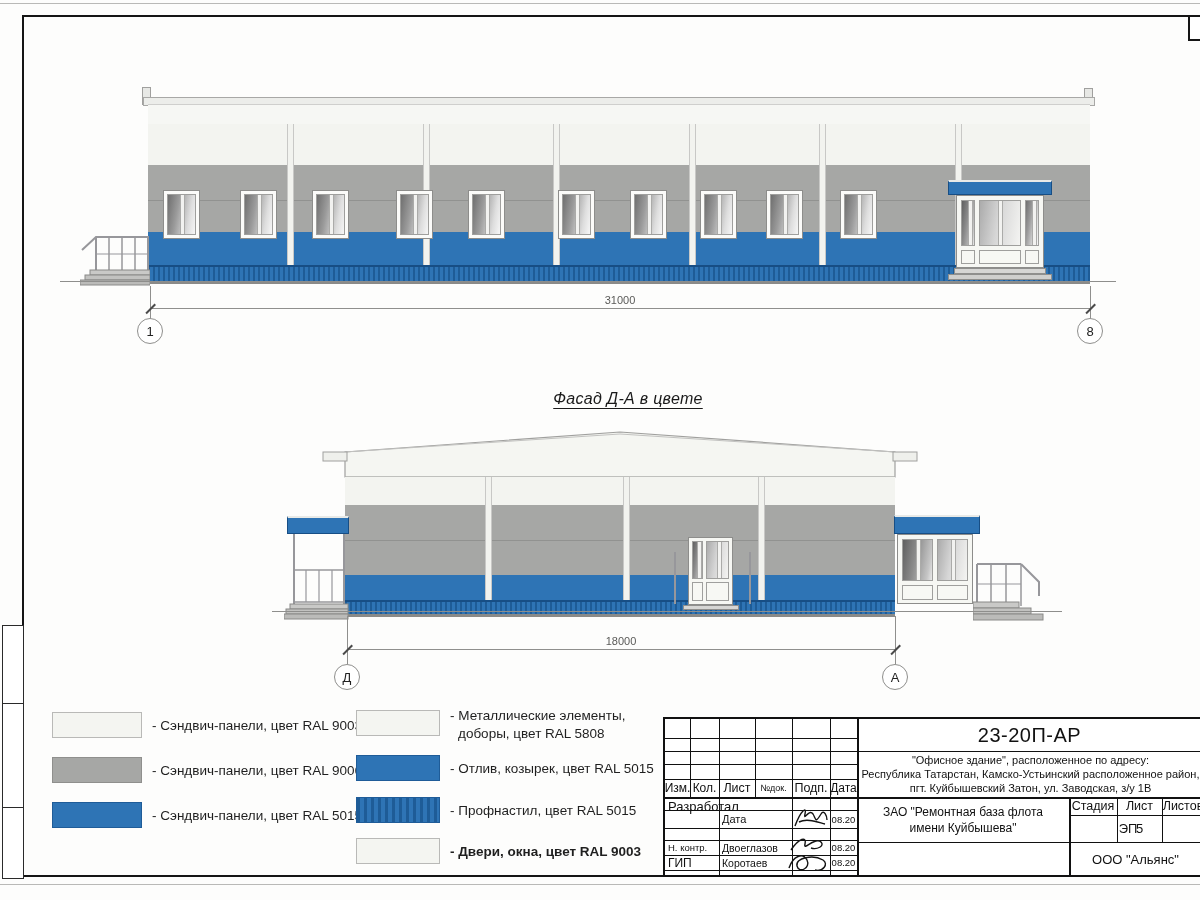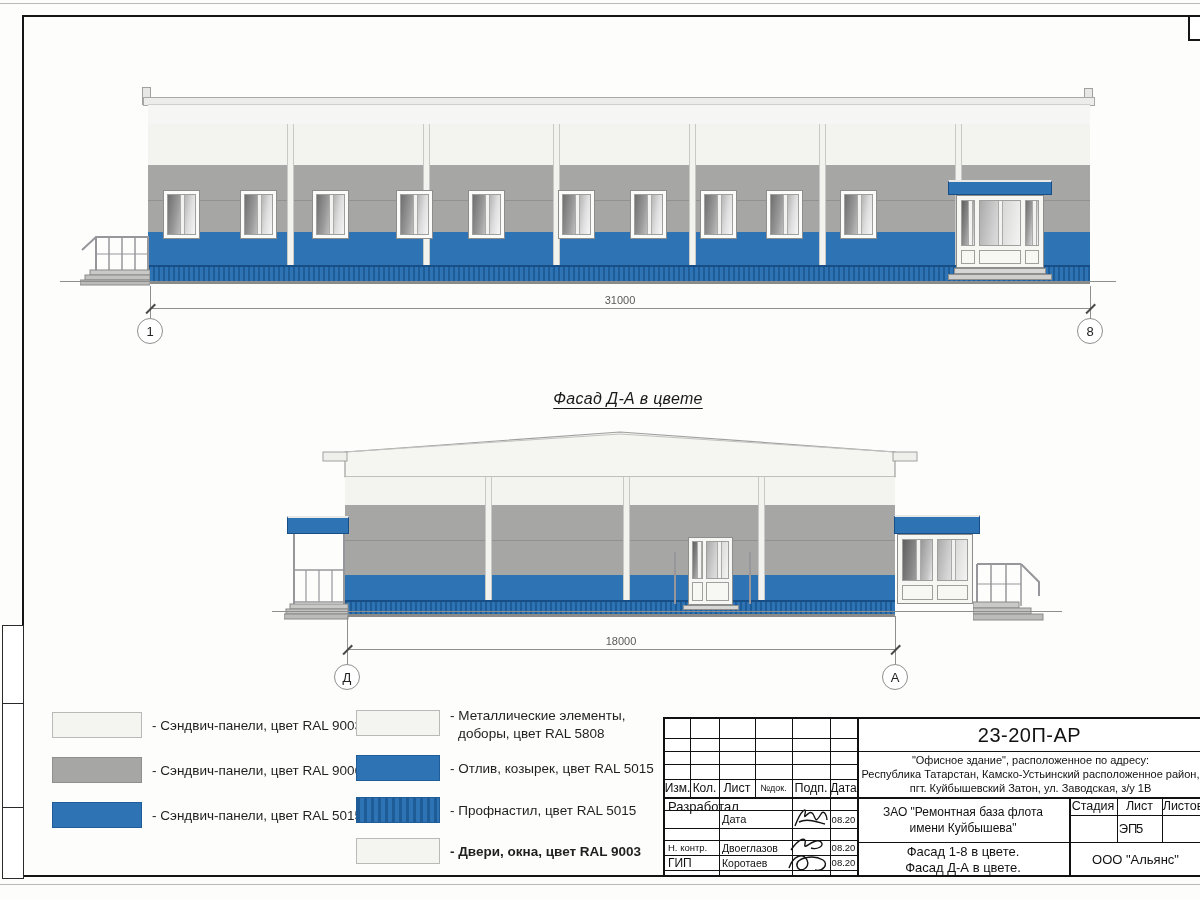--- a/index.html
+++ b/index.html
@@ -316,24 +316,20 @@
     <div class="tbt" style="left:192px;top:0;width:345px;height:32px;font-size:20px;letter-spacing:.5px;">23-20П-АР</div>
     <div class="tbt" style="left:194px;top:33px;width:343px;height:44px;font-size:11px;line-height:14px;flex-direction:column;">
       <span>"Офисное здание", расположенное по адресу:</span>
       <span>Республика Татарстан, Камско-Устьинский расположенное район,</span>
       <span>пгт. Куйбышевский Затон, ул. Заводская, з/у 1В</span>
     </div>
     <div class="tbt" style="left:192px;top:78px;width:212px;height:45px;font-size:12px;line-height:16px;flex-direction:column;">
       <span>ЗАО "Ремонтная база флота</span>
       <span>имени Куйбышева"</span>
     </div>
-    <div class="tbt" style="left:192px;top:123px;width:212px;height:35px;font-size:13px;line-height:16px;flex-direction:column;">
-      <span>Фасад 1-8 в цвете.</span>
-      <span>Фасад Д-А в цвете.</span>
-    </div>
     <div class="tbt" style="left:404px;top:78px;width:48px;height:18px;font-size:12.5px;">Стадия</div>
     <div class="tbt" style="left:452px;top:78px;width:45px;height:18px;font-size:12.5px;">Лист</div>
     <div class="tbt" style="left:497px;top:78px;width:42px;height:18px;font-size:12.5px;">Листов</div>
     <div class="tbt" style="left:404px;top:96px;width:48px;height:27px;font-size:13px;padding-left:35px;">ЭП</div>
     <div class="tbt" style="left:452px;top:96px;width:45px;height:27px;font-size:13px;">5</div>
     <div class="tbt" style="left:497px;top:96px;width:42px;height:27px;font-size:13px;"></div>
     <div class="tbt" style="left:404px;top:123px;width:133px;height:35px;font-size:13px;">ООО "Альянс"</div>
   </div>
 
 </div>

